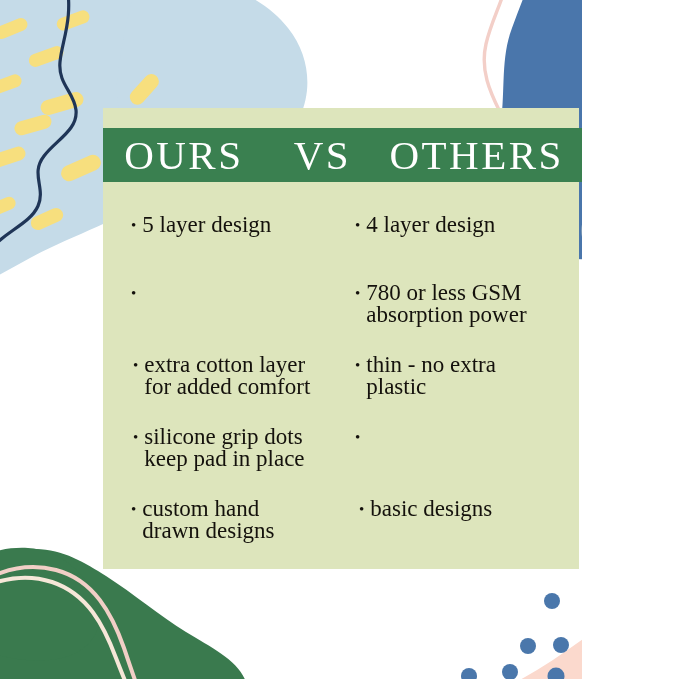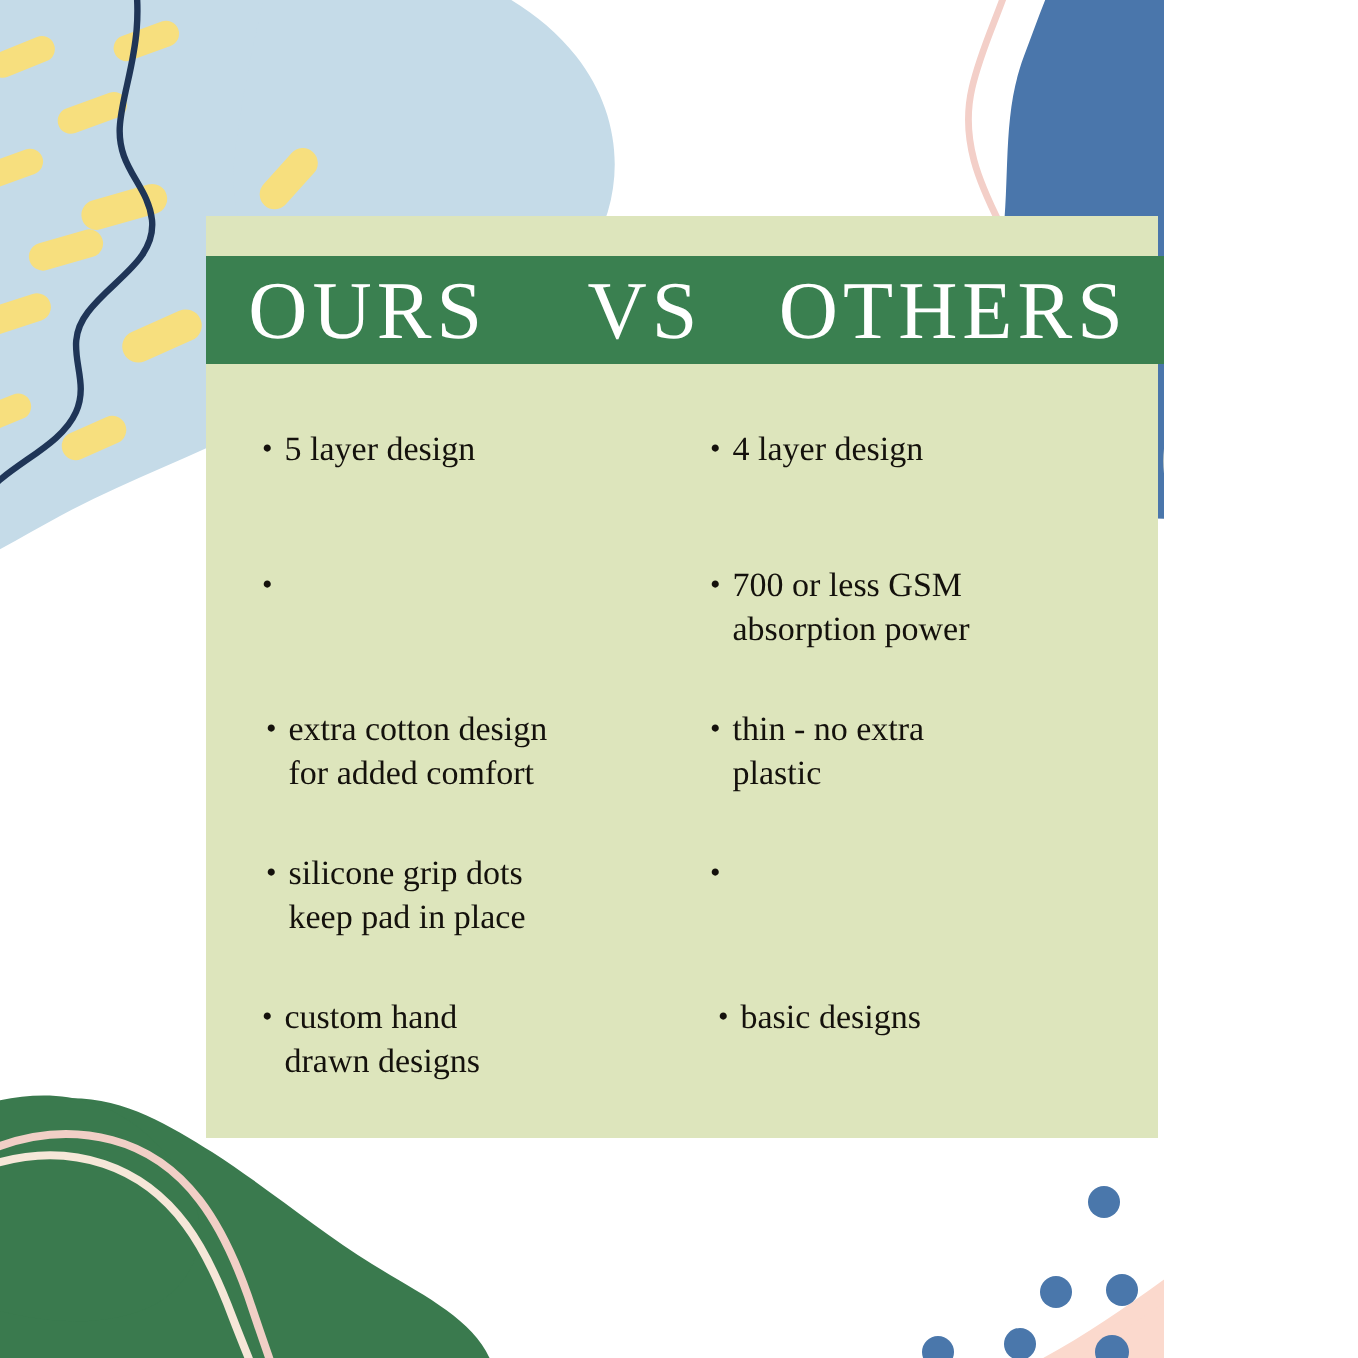--- a/index.html
+++ b/index.html
@@ -78,21 +78,21 @@
   .dot {
     color: #14110c;
     font-size: 15px;
     line-height: 22px;
     margin-right: 6px;
     flex: 0 0 auto;
   }
   .btext {
     color: #14110c;
     font-family: "Liberation Serif", serif;
-    font-size: 17px;
+    font-size: 23px;
     line-height: 22px;
     white-space: pre-line;
   }
   
   .col-ours .bullet-row:nth-of-type(1) { top: 22px;  left: 28px; }
   .col-ours .bullet-row:nth-of-type(2) { top: 90px;  left: 28px; }
   .col-ours .bullet-row:nth-of-type(3) { top: 162px; left: 30px; }
   .col-ours .bullet-row:nth-of-type(4) { top: 234px; left: 30px; }
   .col-ours .bullet-row:nth-of-type(5) { top: 306px; left: 28px; }
   
@@ -208,21 +208,21 @@
           <span class="dot">•</span>
           <span class="btext">5 layer design</span>
         </div>
 
         <div class="bullet-row">
           <span class="dot">•</span>
         </div>
 
         <div class="bullet-row">
           <span class="dot">•</span>
-          <span class="btext">extra cotton design
+          <span class="btext">extra cotton layer
 for added comfort</span>
         </div>
 
         <div class="bullet-row">
           <span class="dot">•</span>
           <span class="btext">silicone grip dots
 keep pad in place</span>
         </div>
 
         <div class="bullet-row">
@@ -234,21 +234,21 @@
 
       <div class="column col-others">
 
         <div class="bullet-row">
           <span class="dot">•</span>
           <span class="btext">4  layer design</span>
         </div>
 
         <div class="bullet-row">
           <span class="dot">•</span>
-          <span class="btext">700 or less GSM
+          <span class="btext">780 or less GSM
 absorption power</span>
         </div>
 
         <div class="bullet-row">
           <span class="dot">•</span>
           <span class="btext">thin - no extra
 plastic</span>
         </div>
 
         <div class="bullet-row">

